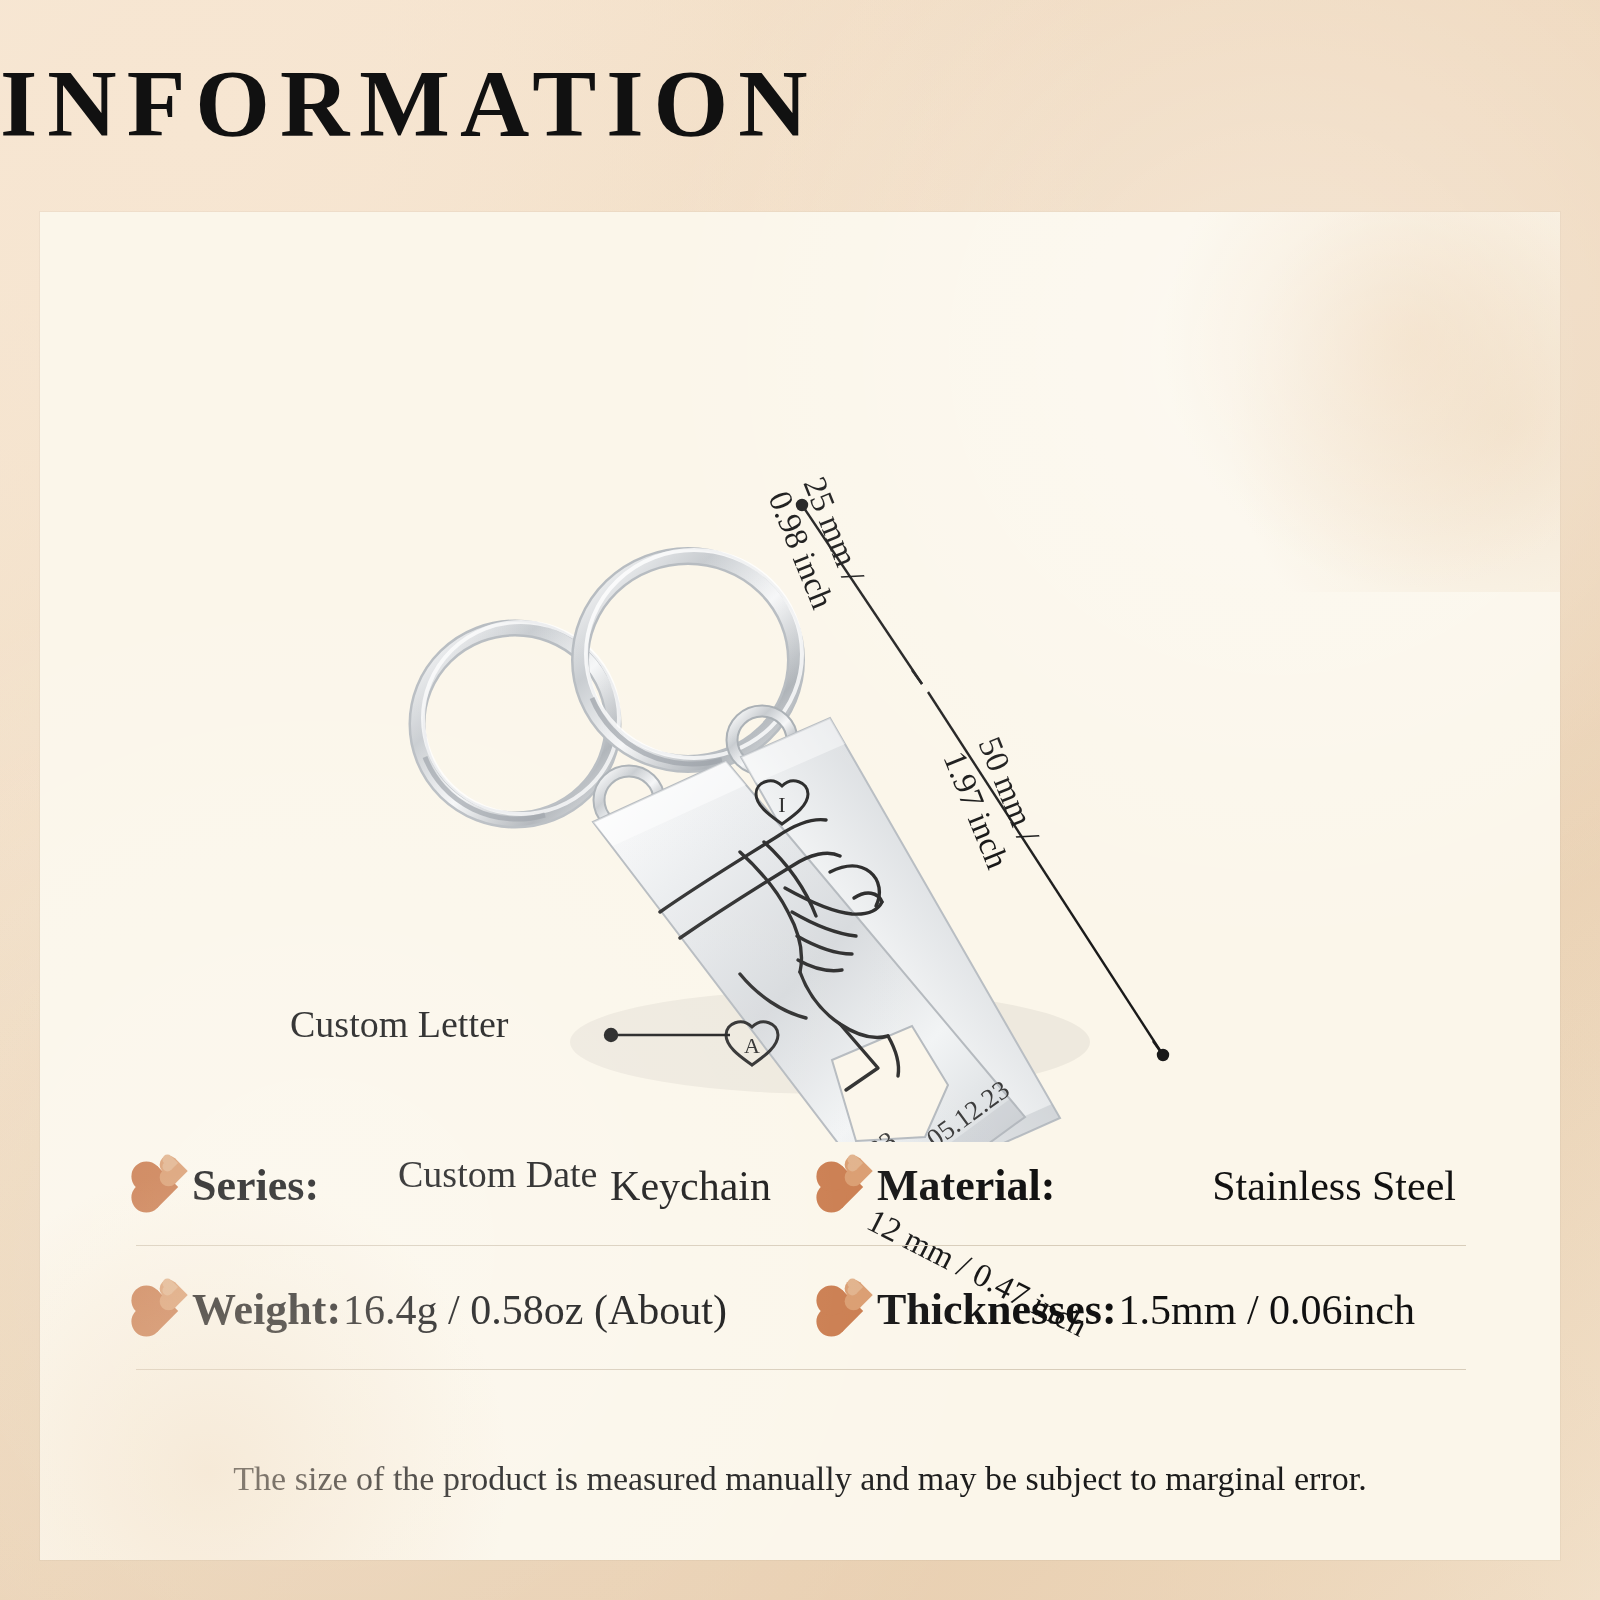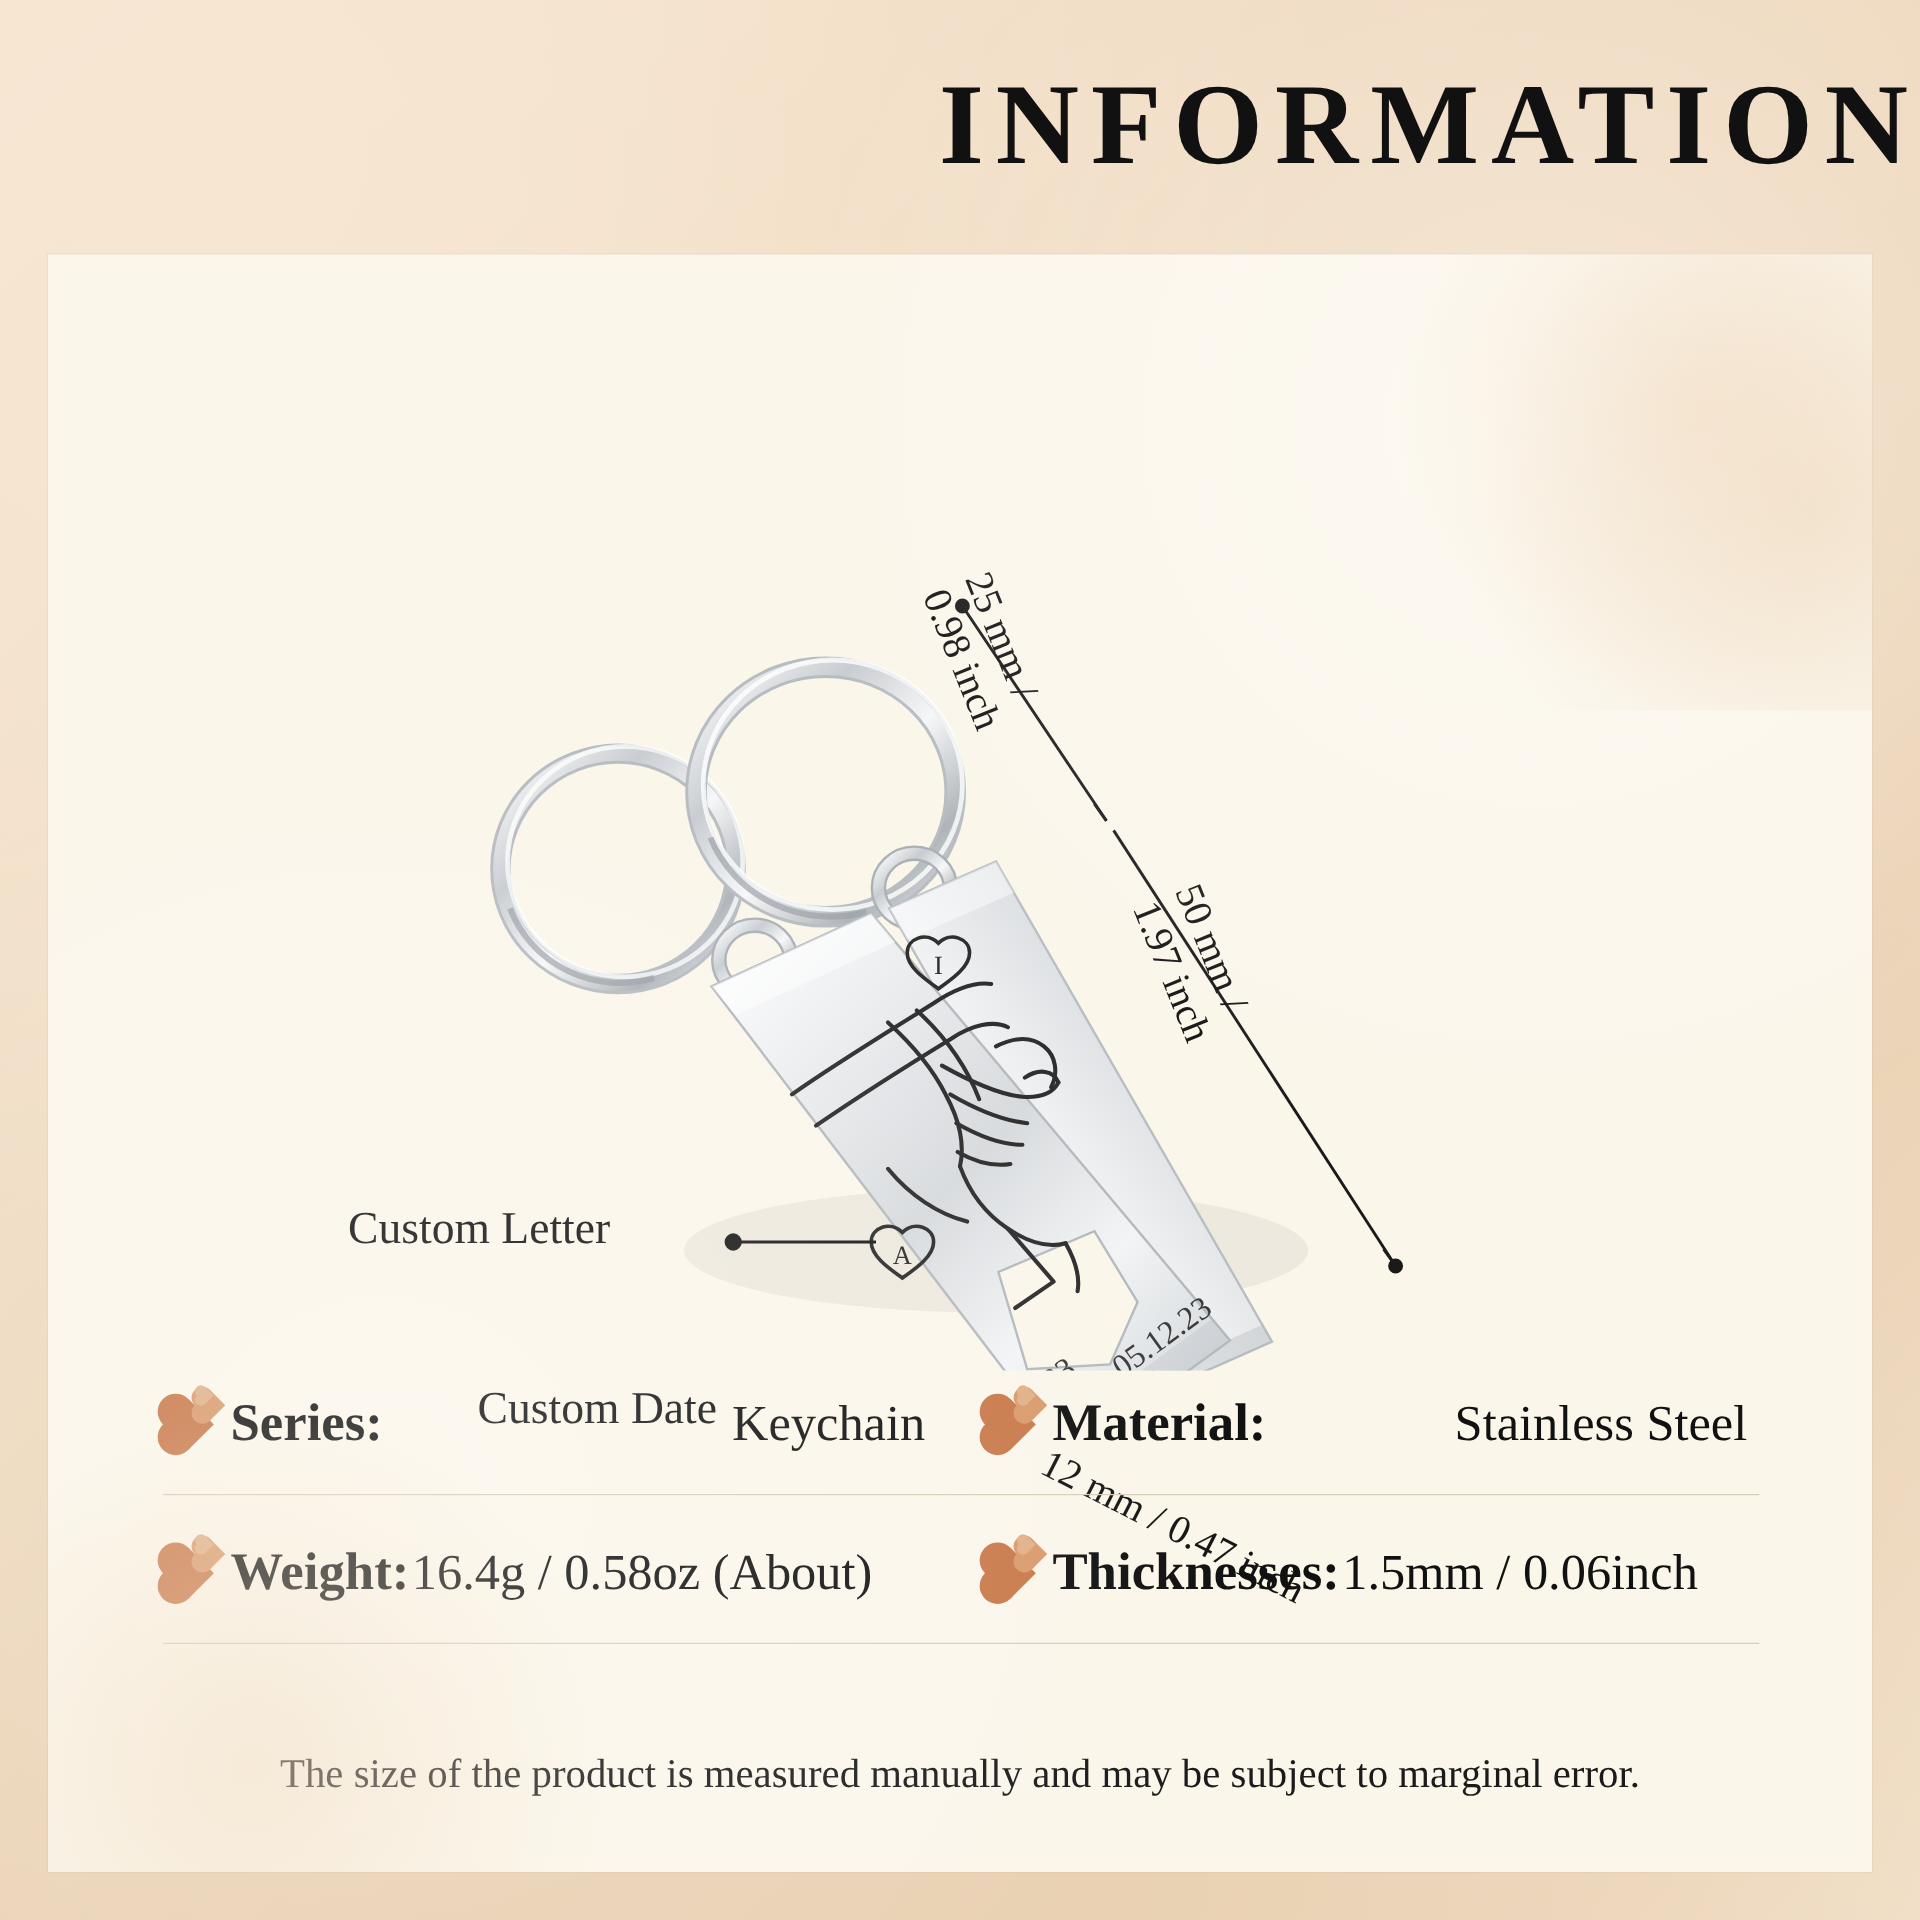--- a/index.html
+++ b/index.html
@@ -31,21 +31,21 @@
       radial-gradient(ellipse at 80% 22%, rgba(255,255,255,0.35) 0%, rgba(255,255,255,0) 35%),
       radial-gradient(ellipse at 20% 78%, rgba(255,255,255,0.22) 0%, rgba(255,255,255,0) 40%);
     pointer-events: none;
   }
 
   .title {
     position: absolute;
     top: 48px;
     left: 0;
     width: 1600px;
-    text-align: right;
+    text-align: left;
     font-family: "Liberation Serif", serif;
     font-size: 96px;
     letter-spacing: 10px;
     font-weight: bold;
     color: #111111;
     z-index: 5;
   }
 
   .card {
     position: absolute;

